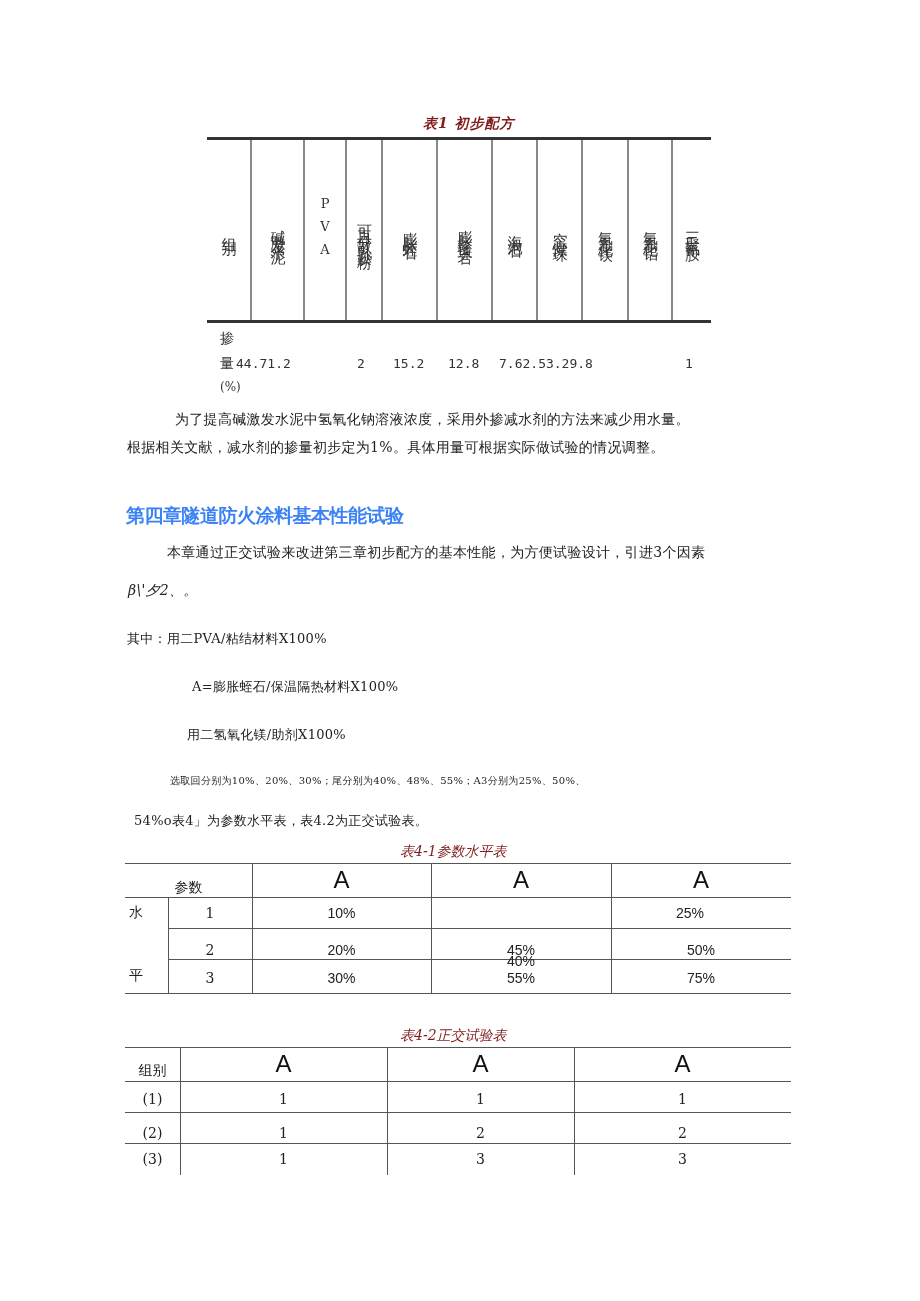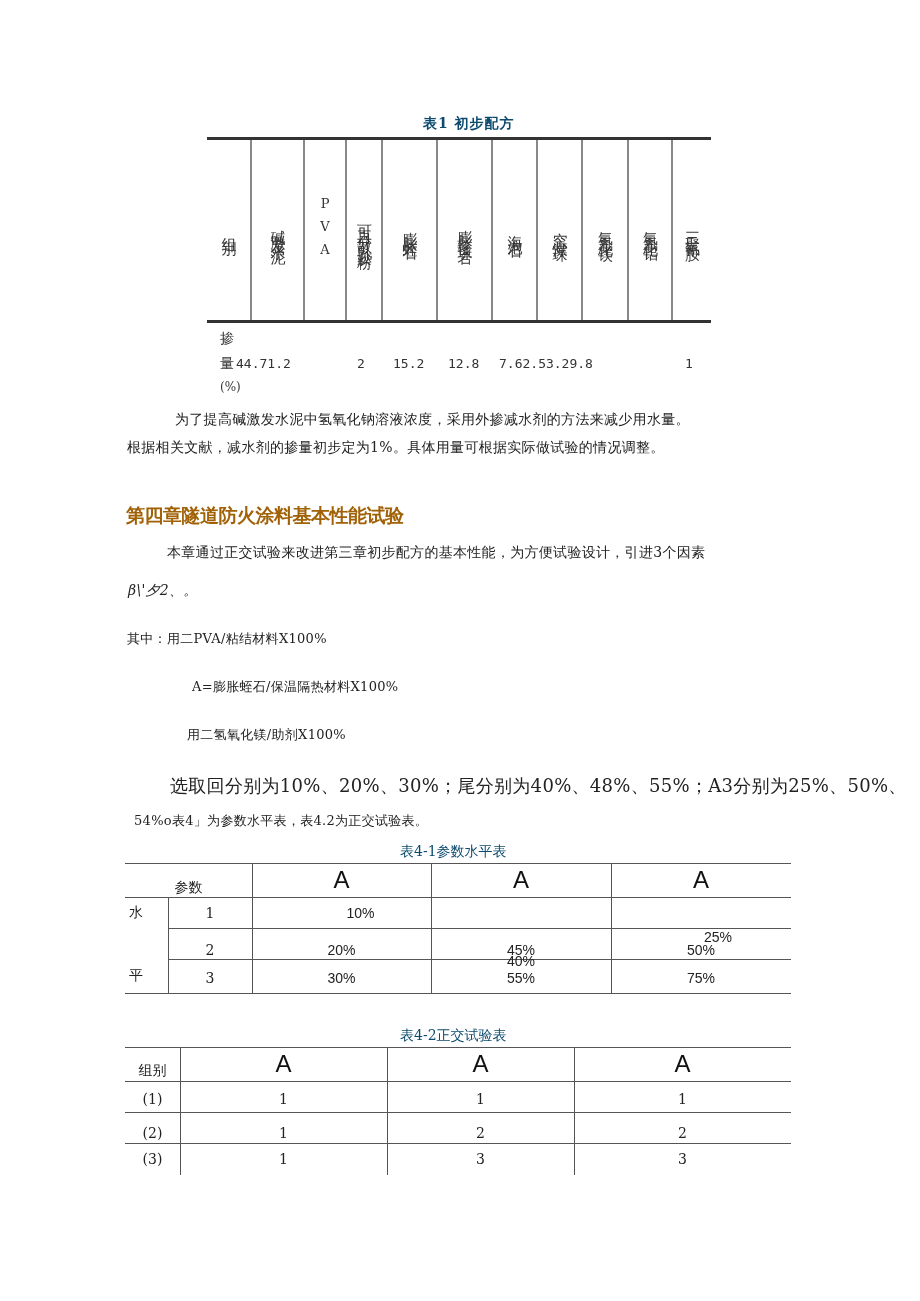--- a/index.html
+++ b/index.html
@@ -1,21 +1,21 @@
 <!DOCTYPE html>
 <html><head>
 <meta charset="utf-8">
 <style>
   html, body { margin:0; padding:0; background:#ffffff; }
   body { width:920px; height:1301px; position:relative; overflow:hidden;
          font-family:"DejaVu Serif","Liberation Serif",serif; color:#222; }
   .abs { position:absolute; white-space:nowrap; }
-  .caption { font-size:14px; color:#0c4a6e; }
+  .caption { font-size:14px; color:#7f1d1d;font-style:italic; }
   .body-text { font-size:14px; color:#222; letter-spacing:0.3px; }
-  .heading { font-family:Liberation Serif, serif; font-size:19px; font-weight:bold; color:#a16207; letter-spacing:-0.5px; }
+  .heading { font-family:Liberation Serif, serif; font-size:19px; font-weight:bold; color:#3b82f6; letter-spacing:-0.5px; }
 
   
   #t1 { position:absolute; left:207px; top:137px; width:504px; height:186px;
         border-top:3px solid #333; border-bottom:3px solid #333; box-sizing:border-box; }
   #t1 .col { position:absolute; top:0; bottom:0; border-right:2px solid #888; box-sizing:border-box;
              display:flex; align-items:center; justify-content:center; }
   #t1 .col.last { border-right:none; }
   #t1 .vtext { writing-mode:vertical-rl; text-orientation:upright; font-size:15px; line-height:17px; letter-spacing:5px; color:#333; }
 
   .t1row { position:absolute; font-size:13px; color:#333; font-family:"DejaVu Sans Mono","Liberation Mono",monospace; }
@@ -83,21 +83,21 @@
 
 <div class="abs heading" style="left:126px; top:503px;">第四章隧道防火涂料基本性能试验</div>
 
 <div class="abs body-text" style="left:167px; top:544px;">本章通过正交试验来改进第三章初步配方的基本性能，为方便试验设计，引进3个因素</div>
 <div class="abs body-text" style="left:128px; top:582px; font-style:italic;">β\'夕2、。</div>
 
 <div class="abs body-text" style="left:127px; top:630px; font-size:13px;">其中：用二PVA/粘结材料X100%</div>
 <div class="abs body-text" style="left:192px; top:678px; font-size:13px;">A=膨胀蛭石/保温隔热材料X100%</div>
 <div class="abs body-text" style="left:187px; top:726px; font-size:13px;">用二氢氧化镁/助剂X100%</div>
 
-<div class="abs body-text" style="left:170px; top:774px; font-size:18px;">选取回分别为10%、20%、30%；尾分别为40%、48%、55%；A3分别为25%、50%、</div>
+<div class="abs body-text" style="left:170px; top:774px; font-size:10px;">选取回分别为10%、20%、30%；尾分别为40%、48%、55%；A3分别为25%、50%、</div>
 <div class="abs body-text" style="left:134px; top:812px; font-size:13px;">54%o表4」为参数水平表，表4.2为正交试验表。</div>
 
 <div class="abs caption" style="left:400px; top:843px;">表4-1参数水平表</div>
 <div>
   <div class="hline" style="left:125px; width:666px; top:863px;"></div>
   <div class="hline" style="left:125px; width:666px; top:897px;"></div>
   <div class="hline" style="left:168px; width:623px; top:928px;"></div>
   <div class="hline" style="left:168px; width:623px; top:959px;"></div>
   <div class="hline" style="left:125px; width:666px; top:993px;"></div>
   <div class="vline" style="left:168px; top:897px; height:96px;"></div>
@@ -107,23 +107,23 @@
 
   <div class="cell" style="left:125px; top:868px; width:127px; height:29px; align-items:flex-end;">参数</div>
   <div class="cell bigA" style="left:252px; top:863px; width:179px; height:34px;">A</div>
   <div class="cell bigA" style="left:431px; top:863px; width:180px; height:34px;">A</div>
   <div class="cell bigA" style="left:611px; top:863px; width:180px; height:34px;">A</div>
 
   <div class="cell" style="left:126px; top:901px; width:20px; height:24px;">水</div>
   <div class="cell" style="left:126px; top:964px; width:20px; height:24px;">平</div>
 
   <div class="cell" style="left:168px; top:897px; width:84px; height:31px;">1</div>
-  <div class="cell sans" style="left:252px; top:897px; width:179px; height:31px;margin-left:19px;">10%</div>
+  <div class="cell sans" style="left:252px; top:897px; width:179px; height:31px;">10%</div>
   <div class="cell sans" style="left:431px; top:897px; width:180px; height:31px;margin-top:48px;">40%</div>
-  <div class="cell sans" style="left:628px; top:897px; width:180px; height:31px;margin-top:24px;">25%</div>
+  <div class="cell sans" style="left:600px; top:897px; width:180px; height:31px;">25%</div>
 
   <div class="cell" style="left:168px; top:937px; width:84px; height:25px;">2</div>
   <div class="cell sans" style="left:252px; top:937px; width:179px; height:25px;text-align:right;">20%</div>
   <div class="cell sans" style="left:431px; top:937px; width:180px; height:25px;">45%</div>
   <div class="cell sans" style="left:611px; top:937px; width:180px; height:25px;text-align:center;">50%</div>
 
   <div class="cell" style="left:168px; top:962px; width:84px; height:31px;">3</div>
   <div class="cell sans" style="left:252px; top:962px; width:179px; height:31px;">30%</div>
   <div class="cell sans" style="left:431px; top:962px; width:180px; height:31px;">55%</div>
   <div class="cell sans" style="left:611px; top:962px; width:180px; height:31px;">75%</div>

